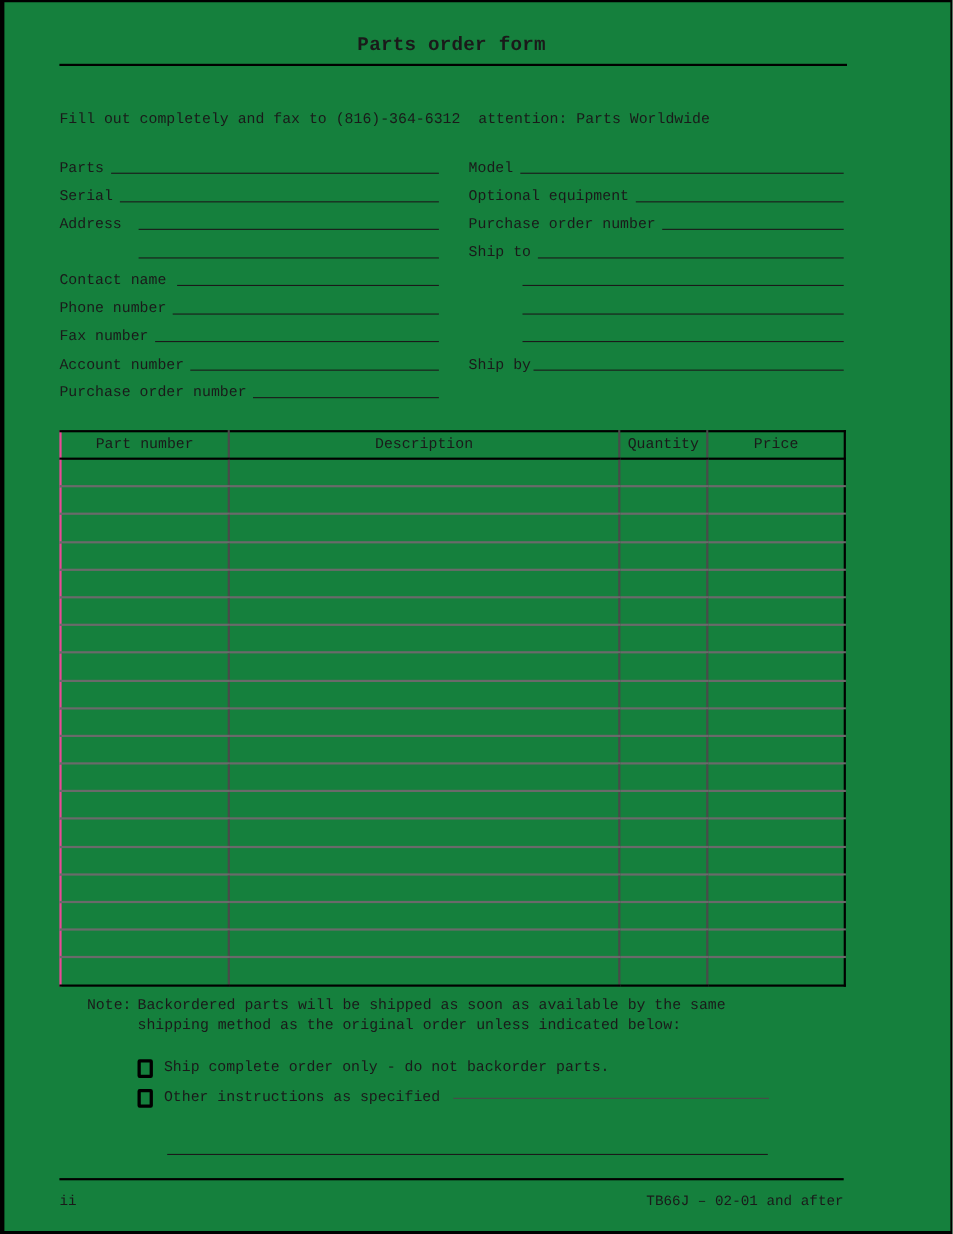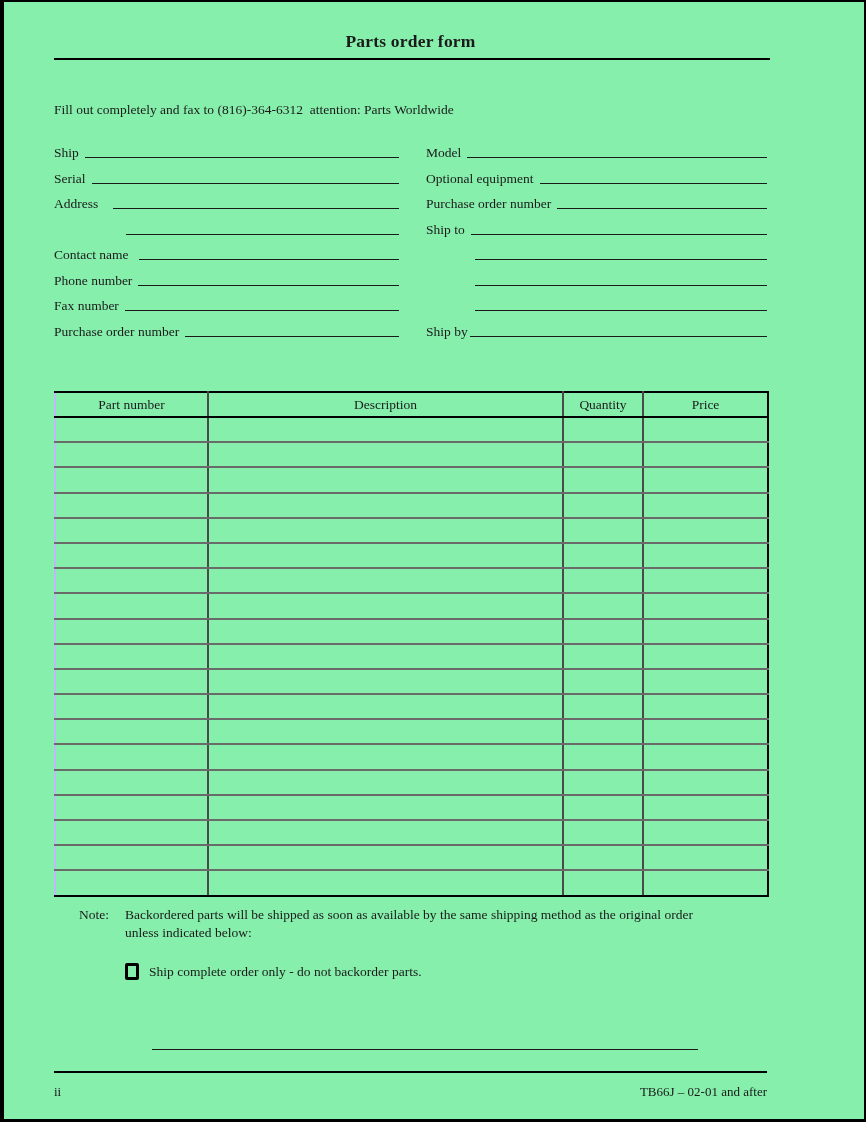--- a/index.html
+++ b/index.html
@@ -1,24 +1,24 @@
 <!DOCTYPE html>
 <html><head>
 <meta charset="utf-8">
 <style>
   html,body{margin:0;padding:0;background:#e8e8e8;}
   .page{
     position:relative;
     width:866px;height:1122px;
-    background:#86efac;
+    background:#15803d;
     box-sizing:border-box;
     border:2px solid #000;
     border-left-width:4px;
     border-bottom-width:3px;
-    font-family:Liberation Serif, serif;
+    font-family:Liberation Mono, monospace;
     color:#1a1a1a;
     overflow:hidden;
   }
   .page-title{
     position:absolute;left:50px;top:29px;width:713px;
     margin:0;text-align:center;
     font-size:17.5px;font-weight:bold;letter-spacing:.2px;
   }
   .title-rule{
     position:absolute;left:50px;top:56px;width:716px;height:2px;background:#000;
@@ -41,21 +41,21 @@
     position:absolute;left:50px;top:389px;width:713px;
     border-collapse:collapse;table-layout:fixed;
   }
   .parts-table th,.parts-table td{
     border:2px solid #4a4a4a;
     padding:0;font-weight:normal;font-size:13.5px;text-align:center;
   }
   .parts-table th{height:23px;border-bottom:2px solid #000;border-top:2px solid #000;}
   .parts-table td{height:23.2px;border-top:2px solid #6a6a6a;border-bottom:2px solid #6a6a6a;}
   .parts-table{border:2px solid #000;}
-  .parts-table th:first-child,.parts-table td:first-child{border-left:2px solid #c4b5fd;}
+  .parts-table th:first-child,.parts-table td:first-child{border-left:2px solid #ec4899;}
   .parts-table th:last-child,.parts-table td:last-child{border-right:2px solid #000;}
   .parts-table tr:last-child td{border-bottom:2px solid #000;}
   
   .note{position:absolute;left:75px;top:904px;display:flex;font-size:13.5px;line-height:17.5px;}
   .note-label{width:46px;flex:none;}
   .note-text{width:580px;}
   .options{position:absolute;left:121px;top:948px;width:574px;margin-top:12px;}
   .opt-row{display:flex;align-items:center;height:19px;margin-bottom:8.4px;}
   .cbox{width:8px;height:11px;border:3px solid #000;border-radius:2px;margin-right:10px;flex:none;}
   .opt-label{font-size:13.5px;white-space:nowrap;}
@@ -70,21 +70,21 @@
 
 <div class="page">
 
   <h1 class="page-title">Parts order form</h1>
   <div class="title-rule"></div>
 
   <p class="fax-line">Fill out completely and fax to (816)-364-6312  attention: Parts Worldwide</p>
 
   <div class="col col-left">
     <div class="frow">
-      <span class="flabel">Ship</span>
+      <span class="flabel">Parts</span>
       <span class="fline"></span>
     </div>
     <div class="frow">
       <span class="flabel">Serial</span>
       <span class="fline"></span>
     </div>
     <div class="frow">
       <span class="flabel">Address</span>
       <span class="fline" style="margin-left:15px;"></span>
     </div>
@@ -94,20 +94,24 @@
     <div class="frow">
       <span class="flabel">Contact name</span>
       <span class="fline" style="margin-left:10px;"></span>
     </div>
     <div class="frow">
       <span class="flabel">Phone number</span>
       <span class="fline"></span>
     </div>
     <div class="frow">
       <span class="flabel">Fax number</span>
+      <span class="fline"></span>
+    </div>
+    <div class="frow">
+      <span class="flabel">Account number</span>
       <span class="fline"></span>
     </div>
     <div class="frow">
       <span class="flabel">Purchase order number</span>
       <span class="fline"></span>
     </div>
   </div>
 
   <div class="col col-right">
     <div class="frow">
@@ -277,20 +281,25 @@
   <div class="note">
     <span class="note-label">Note:</span>
     <span class="note-text">Backordered parts will be shipped as soon as available by the same shipping method as the original order unless indicated below:</span>
   </div>
 
   <div class="options">
     <div class="opt-row">
       <span class="cbox"></span>
       <span class="opt-label">Ship complete order only - do not backorder parts.</span>
     </div>
+    <div class="opt-row">
+      <span class="cbox"></span>
+      <span class="opt-label">Other instructions as specified</span>
+      <span class="opt-line"></span>
+    </div>
   </div>
 
   <div class="extra-line"></div>
 
   <div class="footer-rule"></div>
   <div class="footer">
     <span>ii</span>
     <span>TB66J – 02-01 and after</span>
   </div>
 

